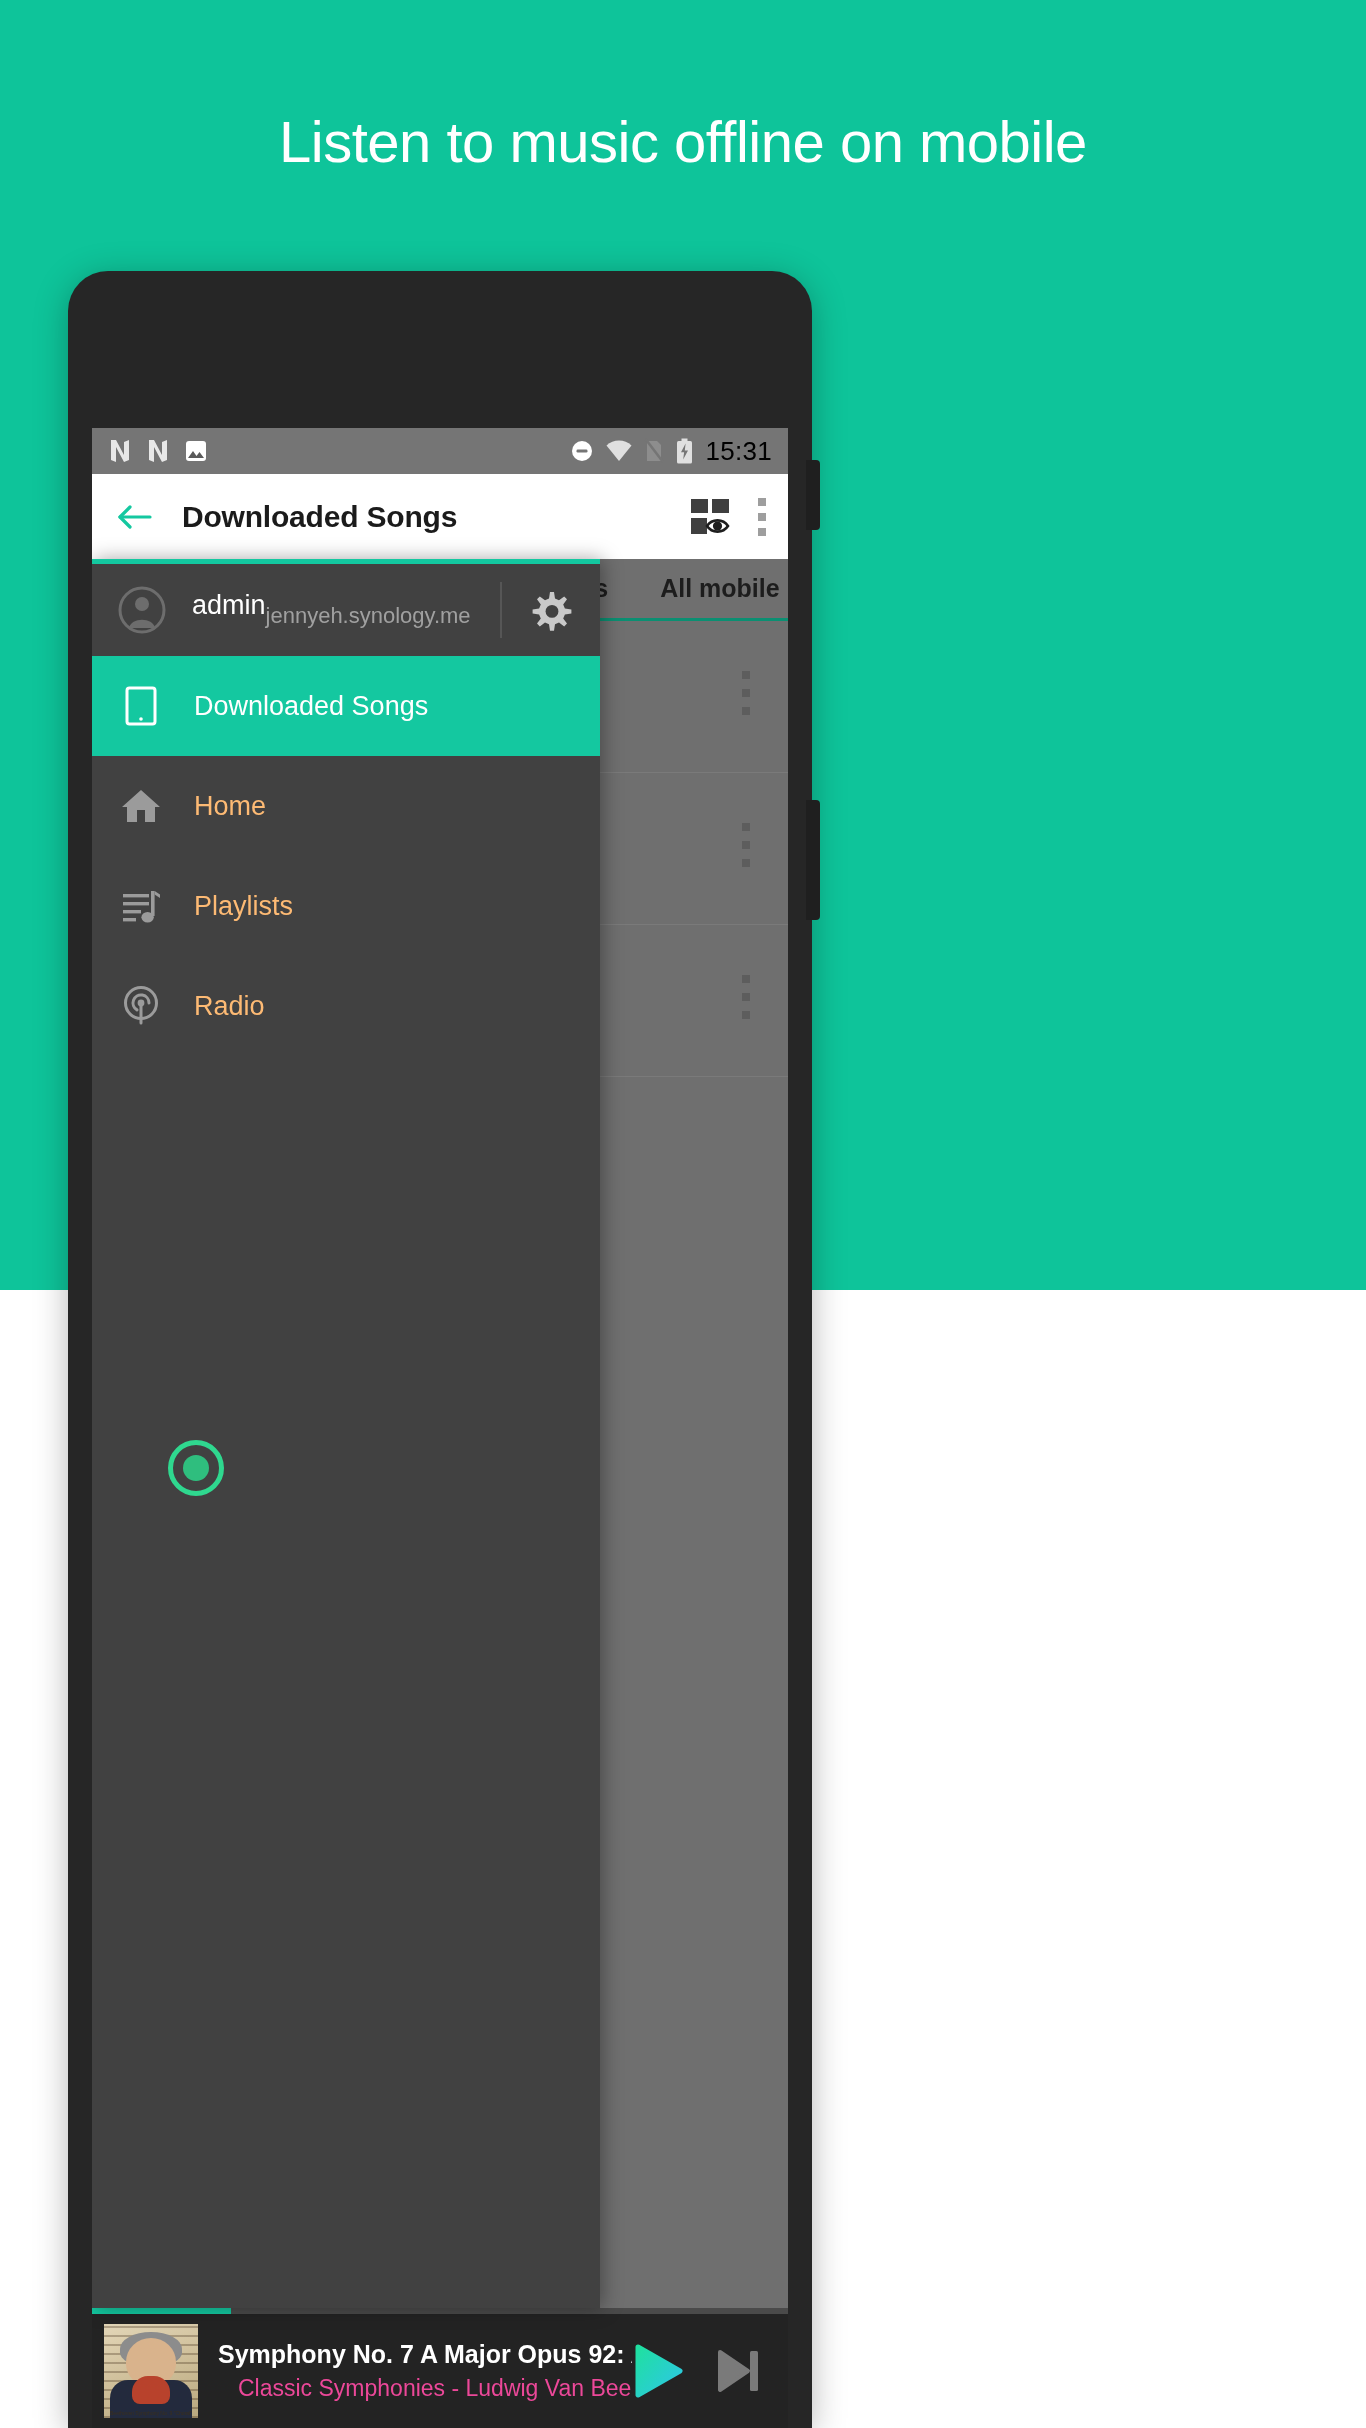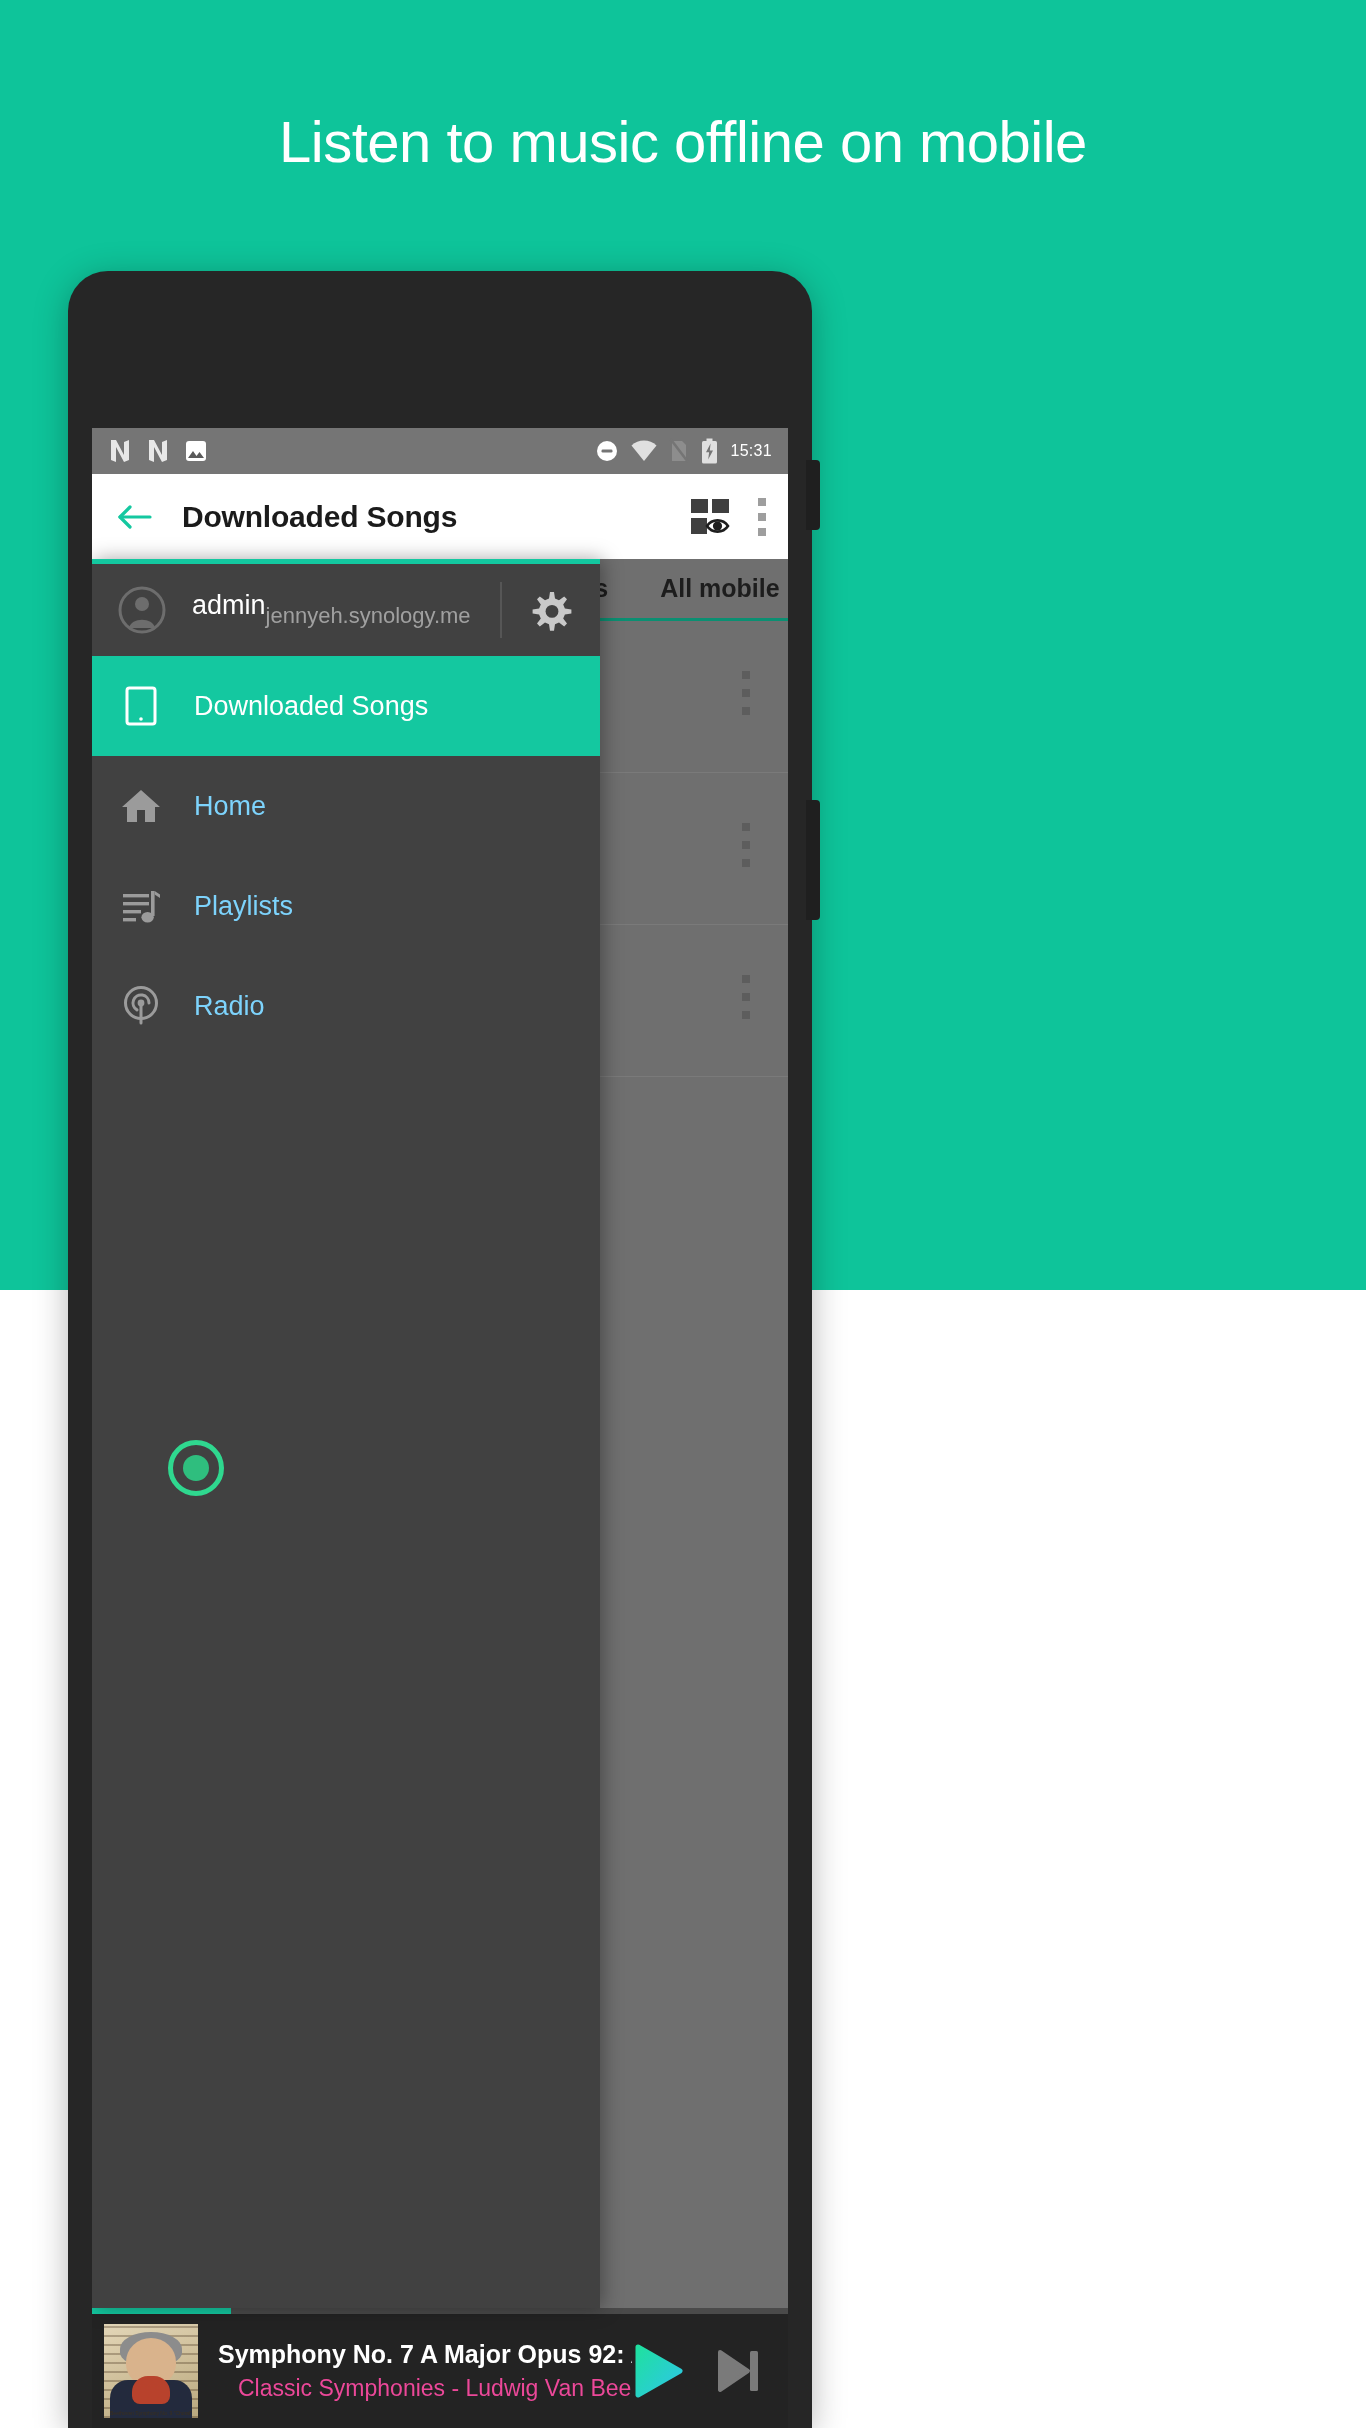--- a/index.html
+++ b/index.html
@@ -61,21 +61,21 @@
 
   
   .statusbar {
     position:absolute; left:0; top:0; width:696px; height:46px;
     background:#757575;
     display:flex; align-items:center;
     padding:0 16px;
   }
   .sb-left { display:flex; align-items:center; gap:14px; }
   .sb-right { margin-left:auto; display:flex; align-items:center; gap:12px; }
-  .sb-time { color:#ffffff; font-size:16px; font-weight:400; letter-spacing:0.3px; }
+  .sb-time { color:#000000; font-size:26px; font-weight:400; letter-spacing:0.3px; }
 
   .n-logo { width:24px; height:26px; display:block; }
   .img-icon { width:24px; height:24px; display:block; }
   .dnd-icon { width:24px; height:24px; display:block; }
   .wifi-icon { width:26px; height:22px; display:block; }
   .sim-icon { width:20px; height:26px; display:block; }
   .batt-icon { width:17px; height:26px; display:block; }
 
   
   .appbar {
@@ -161,21 +161,21 @@
     display:flex; align-items:center;
     padding-left:26px;
     cursor:pointer;
   }
   .drawer-item.selected { background:#14c8a0; }
   .di-icon { width:46px; height:46px; flex:0 0 auto; display:block; }
   .di-label {
     margin-left:30px;
     font-size:27px;
     font-weight:400;
-    color:#7dd3fc;
+    color:#fdba74;
     white-space:nowrap;
   }
   .drawer-item.selected .di-label { color:#ffffff; }
 
   
   .player {
     position:absolute; left:0; top:1880px; width:696px; height:120px;
     background:#232323;
   }
   .progress-track {

